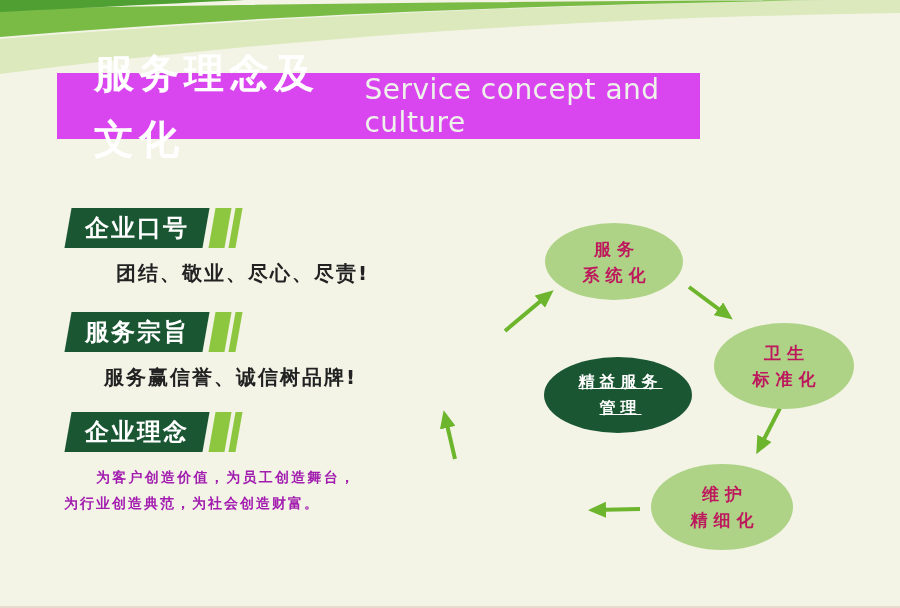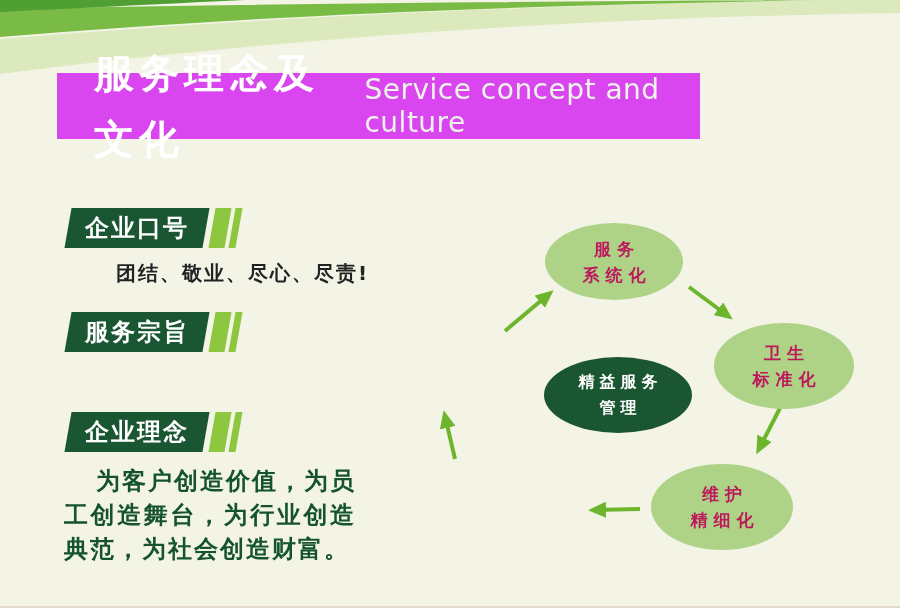--- a/index.html
+++ b/index.html
@@ -18,29 +18,29 @@
   
   .sec-label{position:absolute;display:flex;align-items:stretch;height:40px;}
   .sec-box{background:#1a5632;transform:skewX(-10deg);padding:0 17px;height:40px;}
   .sec-box span{display:inline-block;transform:skewX(10deg);color:#fff;font-size:24px;
                 font-weight:bold;letter-spacing:2px;line-height:40px;white-space:nowrap;}
   .sec-accent{background:#8dc63f;transform:skewX(-10deg);height:40px;}
   .sec-accent-wide{width:16px;margin-left:6px;}
   .sec-accent-thin{width:7px;margin-left:4px;}
 
   .sec-text{position:absolute;color:#222;font-size:20px;font-weight:600;letter-spacing:2px;white-space:nowrap;}
-  .sec-para{position:absolute;left:64px;top:464px;width:292px;color:#14532d;font-size:24px;
-            font-weight:600;letter-spacing:2px;line-height:34px;text-indent:32px;white-space:normal;
+  .sec-para{position:absolute;left:64px;top:464px;width:292px;color:#a21caf;font-size:14px;
+            font-weight:600;letter-spacing:2px;line-height:26px;text-indent:32px;white-space:normal;
             text-align:justify;}
 
   
   .node{position:absolute;background:#aed387;border-radius:50%;display:flex;flex-direction:column;
         align-items:center;justify-content:center;color:#be185d;font-weight:bold;font-size:17px;
         letter-spacing:6px;line-height:26px;text-indent:6px;}
-  .node--center{background:#1a5632;color:#ffffff;font-size:16px;letter-spacing:5px;text-indent:5px;}
+  .node--center{background:#1a5632;color:#ffffff;font-size:16px;letter-spacing:5px;text-indent:5px;text-decoration:underline;}
 
   .arrows{position:absolute;left:0;top:0;width:900px;height:608px;pointer-events:none;}
 
   .bottom-edge{position:absolute;left:0;bottom:0;width:900px;height:2px;background:rgba(214,186,176,0.45);}
 </style>
 </head>
 <body>
 
 <div class="poster">
 
@@ -64,20 +64,21 @@
   </div>
   <div class="sec-text" style="left:116px;top:260px;">团结、敬业、尽心、尽责!</div>
 
   <div class="sec-label" style="left:68px;top:312px;">
     <div class="sec-box">
       <span>服务宗旨</span>
     </div>
     <div class="sec-accent sec-accent-wide"></div>
     <div class="sec-accent sec-accent-thin"></div>
   </div>
+  <div class="sec-text" style="left:104px;top:364px;">服务赢信誉、诚信树品牌!</div>
 
   <div class="sec-label" style="left:68px;top:412px;">
     <div class="sec-box">
       <span>企业理念</span>
     </div>
     <div class="sec-accent sec-accent-wide"></div>
     <div class="sec-accent sec-accent-thin"></div>
   </div>
   <div class="sec-para">为客户创造价值，为员工创造舞台，为行业创造典范，为社会创造财富。</div>
 

